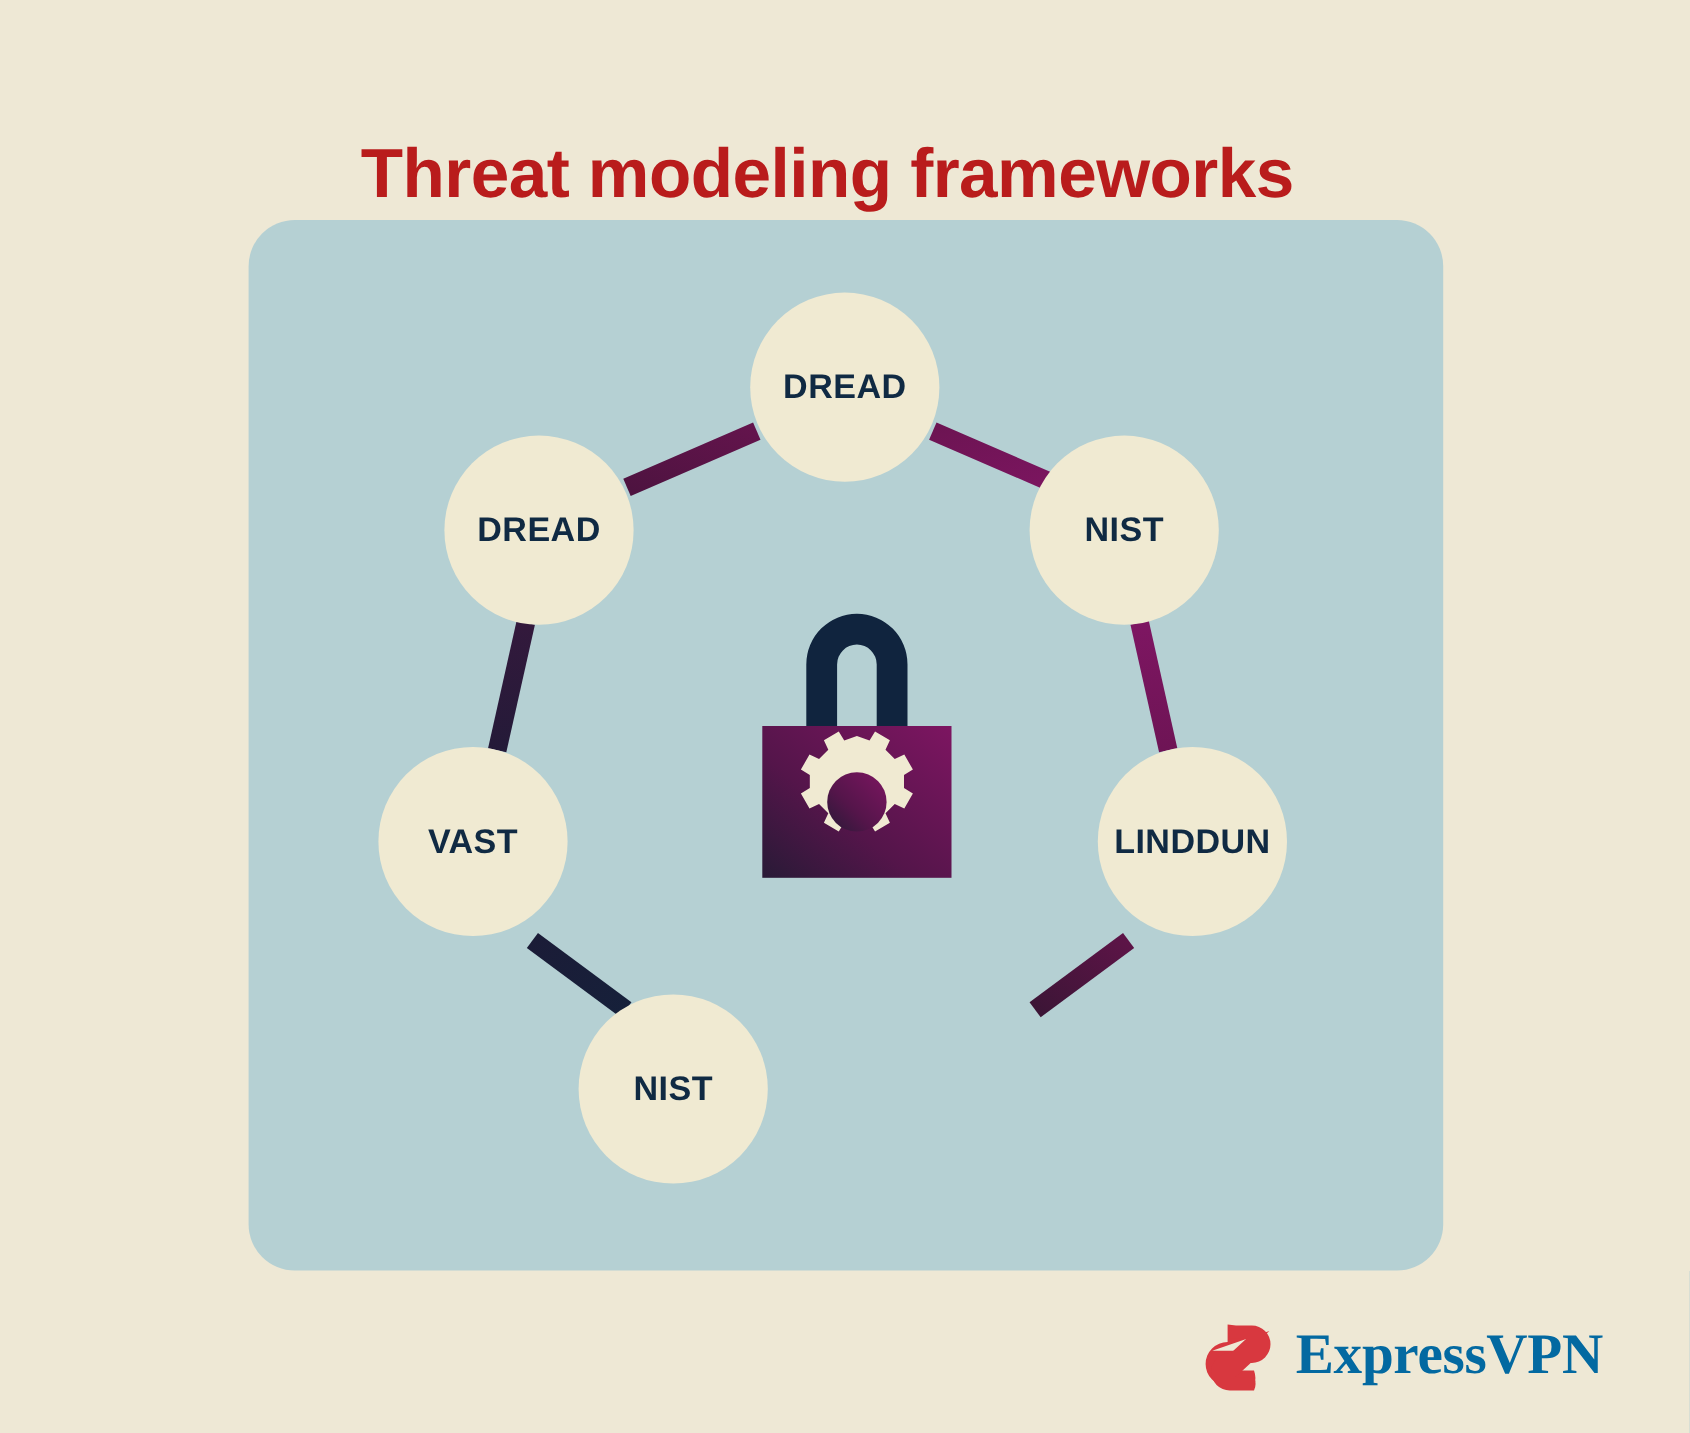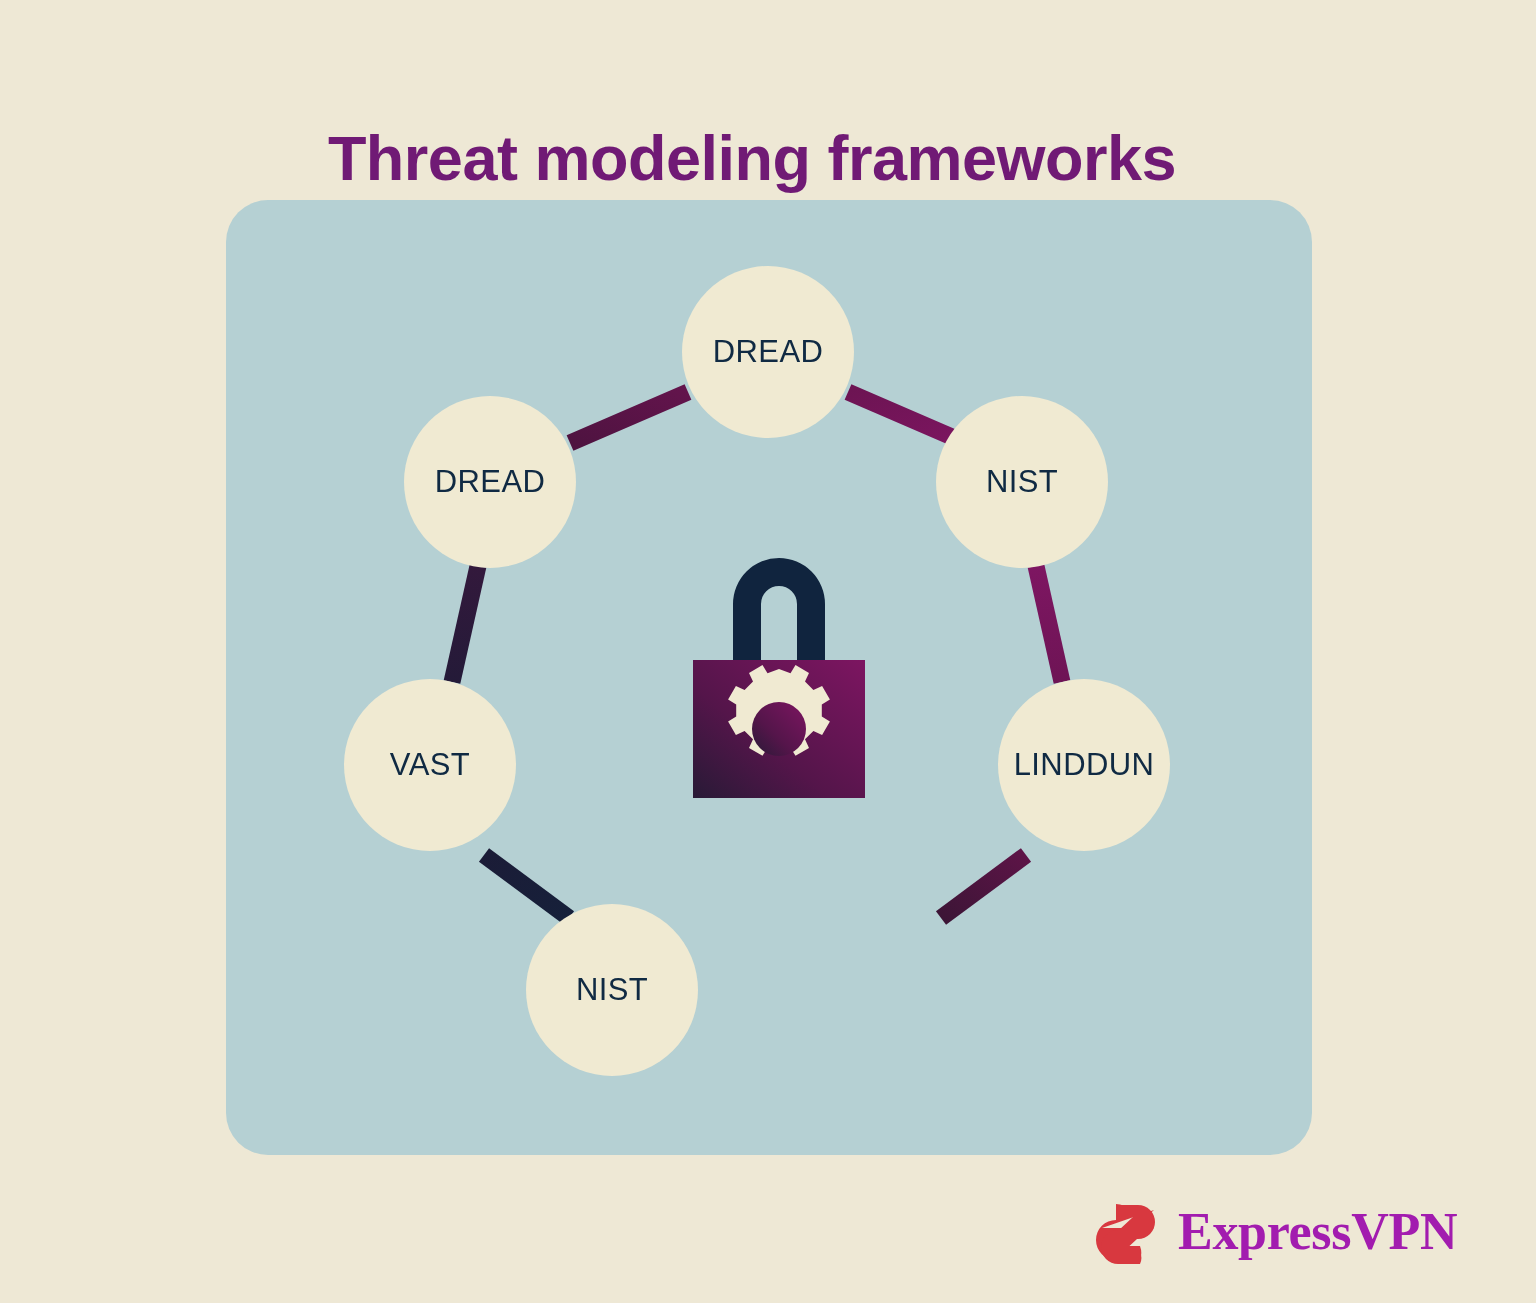--- a/index.html
+++ b/index.html
@@ -23,21 +23,21 @@
   
   #title {
     position: absolute;
     left: 0;
     top: 82px;
     width: 1504px;
     text-align: center;
     font-size: 63px;
     font-weight: 700;
     letter-spacing: -0.5px;
-    color: #701a75;
+    color: #b91c1c;
     line-height: 1.1;
     white-space: nowrap;
   }
   
   #panel {
     position: absolute;
     left: 226px;
     top: 200px;
     width: 1086px;
     height: 955px;
@@ -67,21 +67,21 @@
     height: 172px;
     border-radius: 50%;
     background: #f0ead2;
     display: flex;
     align-items: center;
     justify-content: center;
     box-sizing: border-box;
   }
   .node-label {
     font-size: 31px;
-    font-weight: 400;
+    font-weight: 700;
     color: #102a43;
     letter-spacing: 0.4px;
     white-space: nowrap;
     text-align: center;
   }
   
   #lock {
     position: absolute;
     left: 463px;
     top: 338px;
@@ -96,21 +96,21 @@
     top: 1196px;
     display: flex;
     align-items: center;
     gap: 14px;
   }
   #logo-mark { width: 72px; height: 72px; display: block; }
   #logo-text {
     font-family: "Liberation Serif", serif;
     font-size: 52px;
     font-weight: 700;
-    color: #a21caf;
+    color: #0369a1;
     line-height: 1;
     letter-spacing: -0.3px;
     white-space: nowrap;
     text-align: center;
   }
 </style>
 </head>
 <body>
 
 <div id="page">

